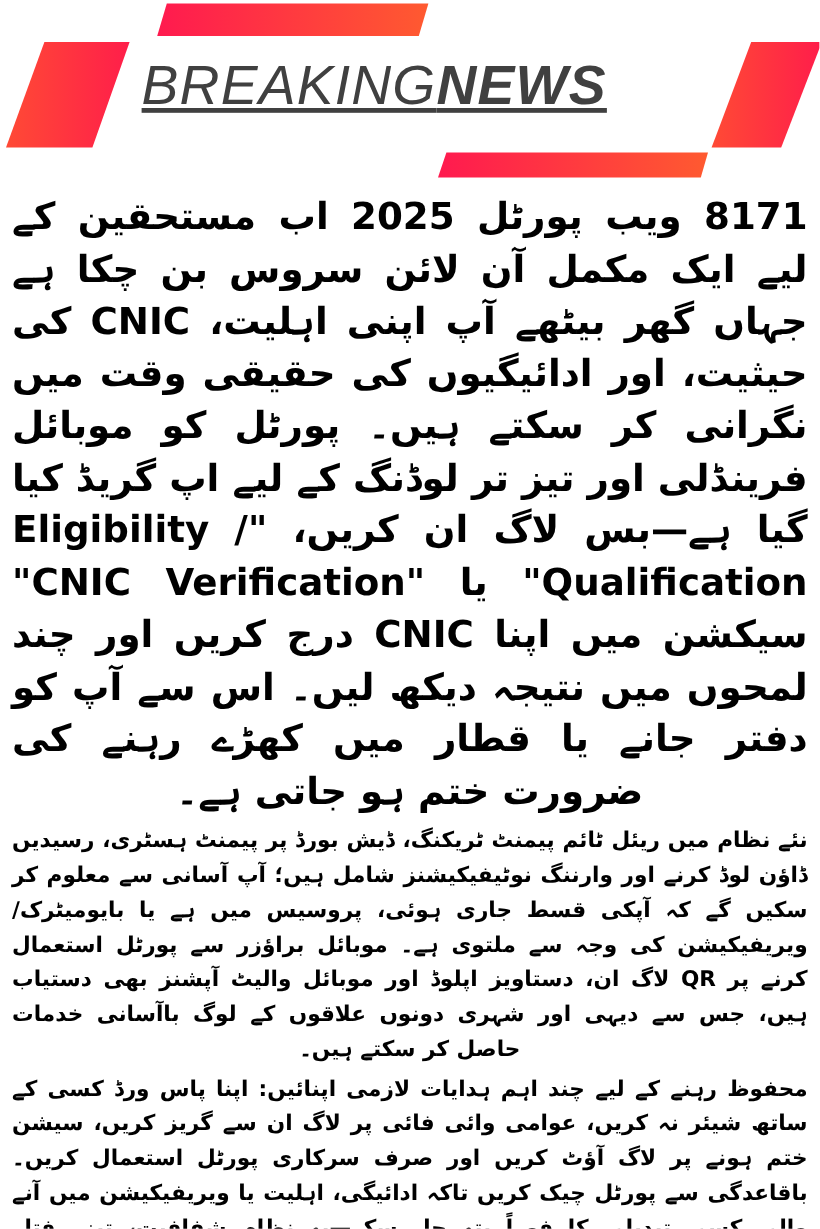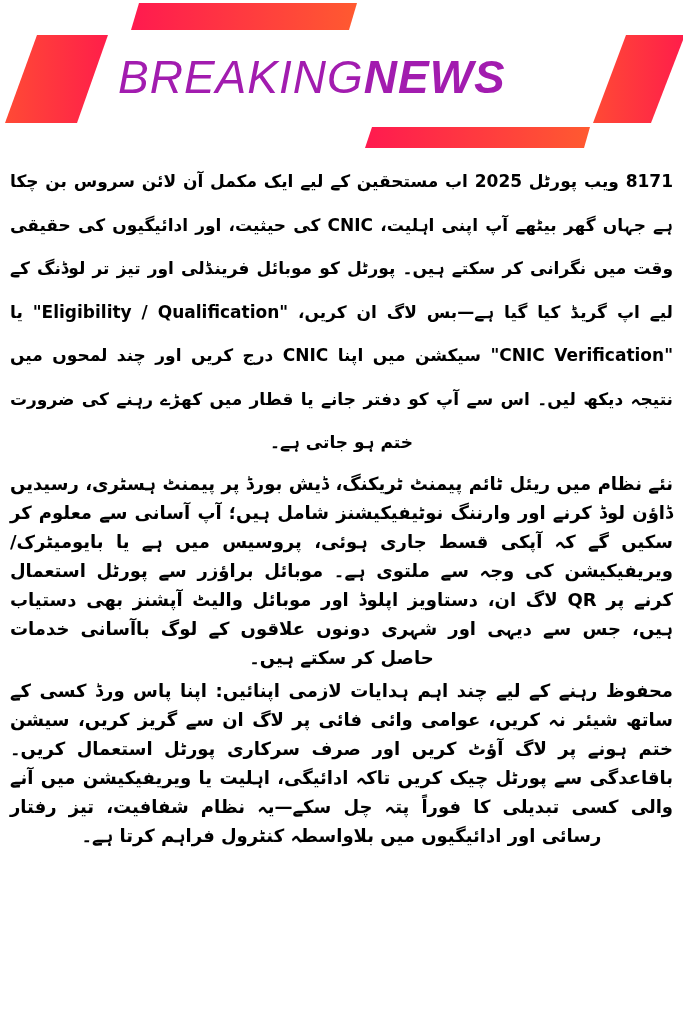--- a/index.html
+++ b/index.html
@@ -26,27 +26,28 @@
       left: 0;
       top: 0;
     }
     .headline {
       position: absolute;
       left: 118px;
       top: 50px;
       width: 470px;
       height: 48px;
       display: flex;
-      align-items: flex-start;
+      align-items: flex-end;
       font-family: "Liberation Sans", sans-serif;
       font-style: italic;
       font-size: 46px;
       letter-spacing: 1px;
-      color: #a21caf;
+      color: #404040;
       white-space: nowrap;
+      text-decoration: underline;
     }
     .headline .light {
       font-weight: 400;
       -webkit-text-stroke: 0px;
     }
     .headline .bold {
       font-weight: 900;
     }
     .article {
       position: absolute;
@@ -59,21 +60,21 @@
       font-family: "DejaVu Sans", sans-serif;
       color: #000000;
     }
     .para {
       margin: 0 0 4px 0;
       font-size: 22px;
       line-height: 36.5px;
       font-weight: 700;
     }
     .para.p1 {
-      font-size: 17px;
+      font-size: 31px;
       line-height: 43.5px;
     }
     .para.p2, .para.p3 {
       font-size: 18px;
       line-height: 29px;
     }
   </style>
 </head>
 <body>
 

